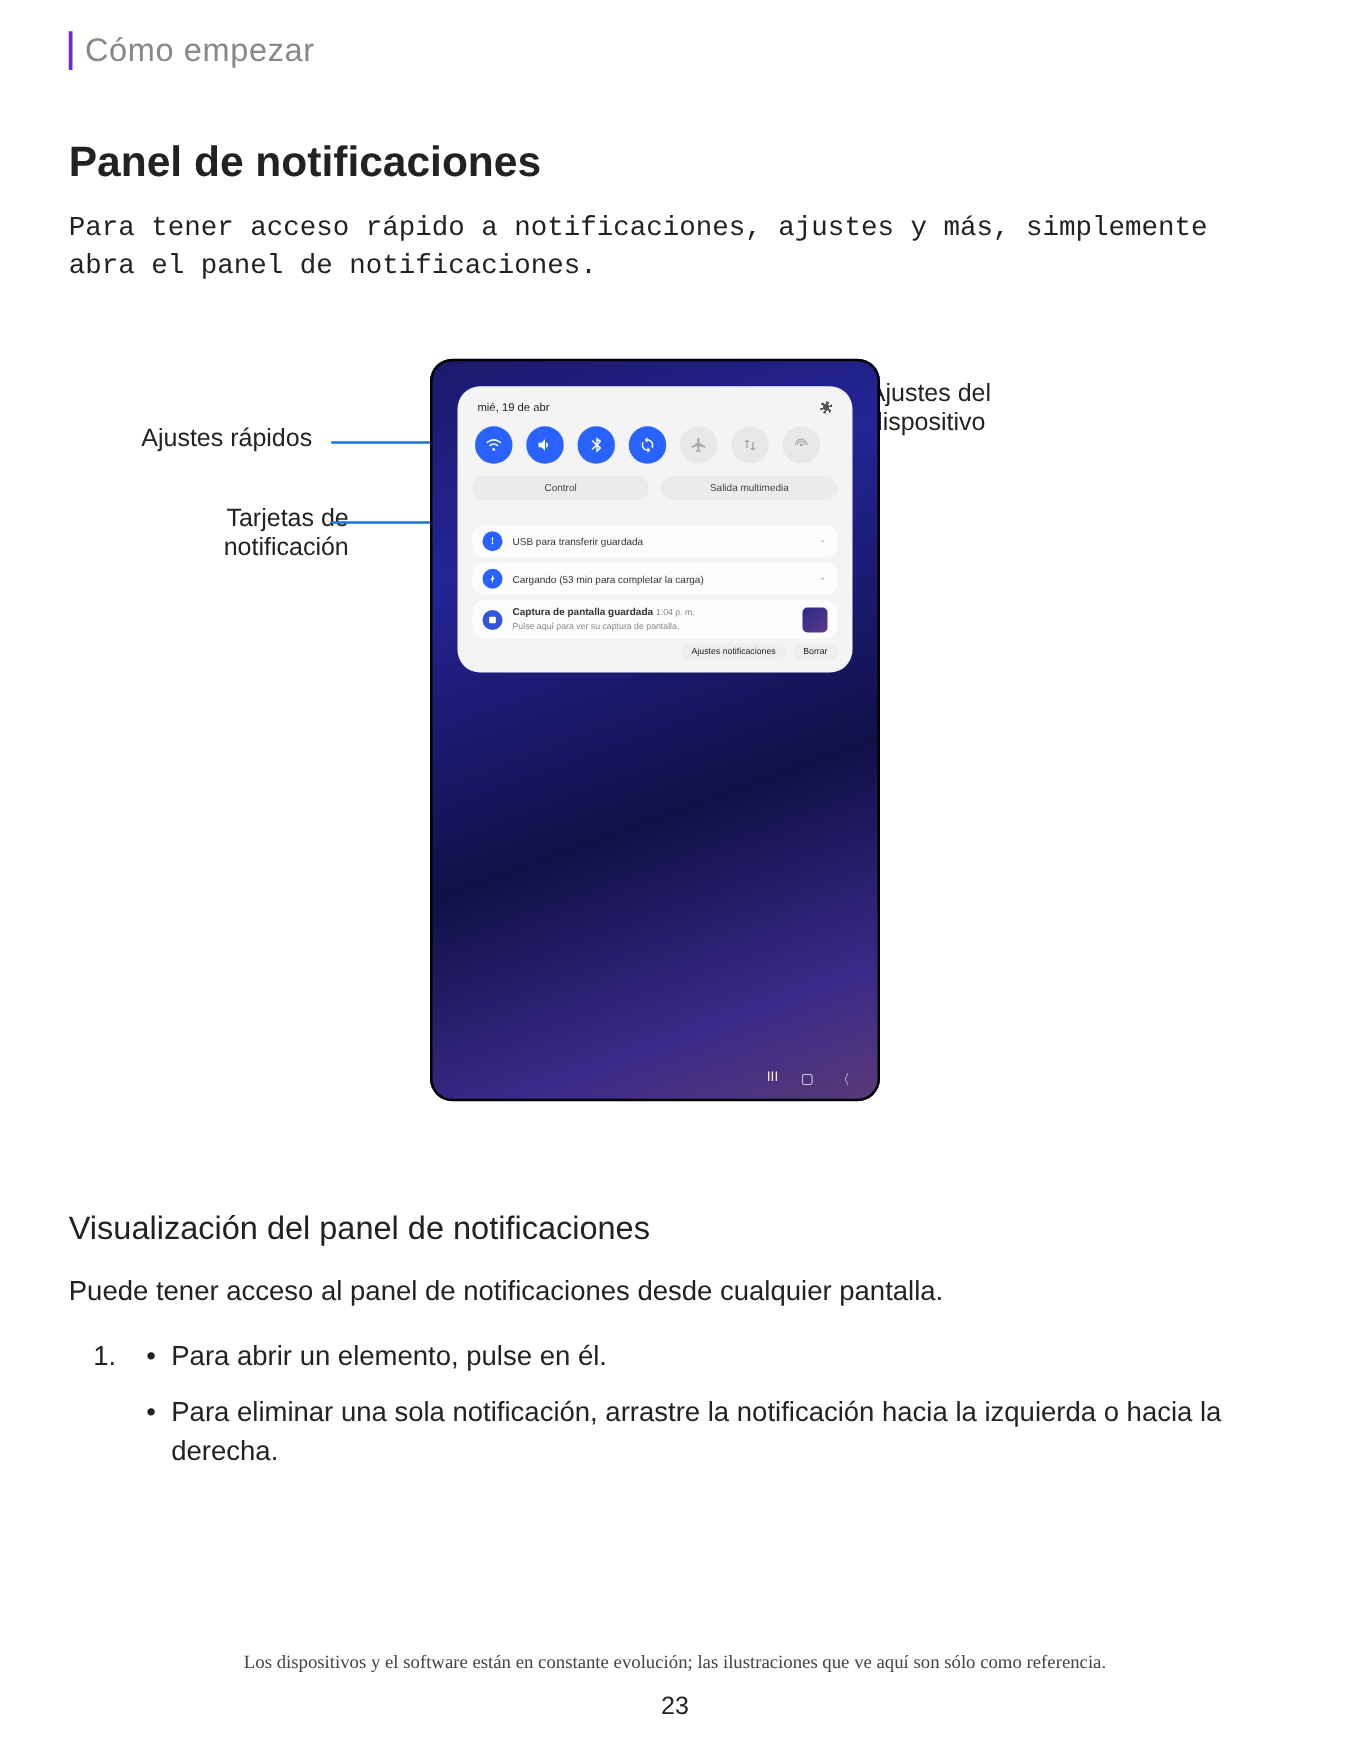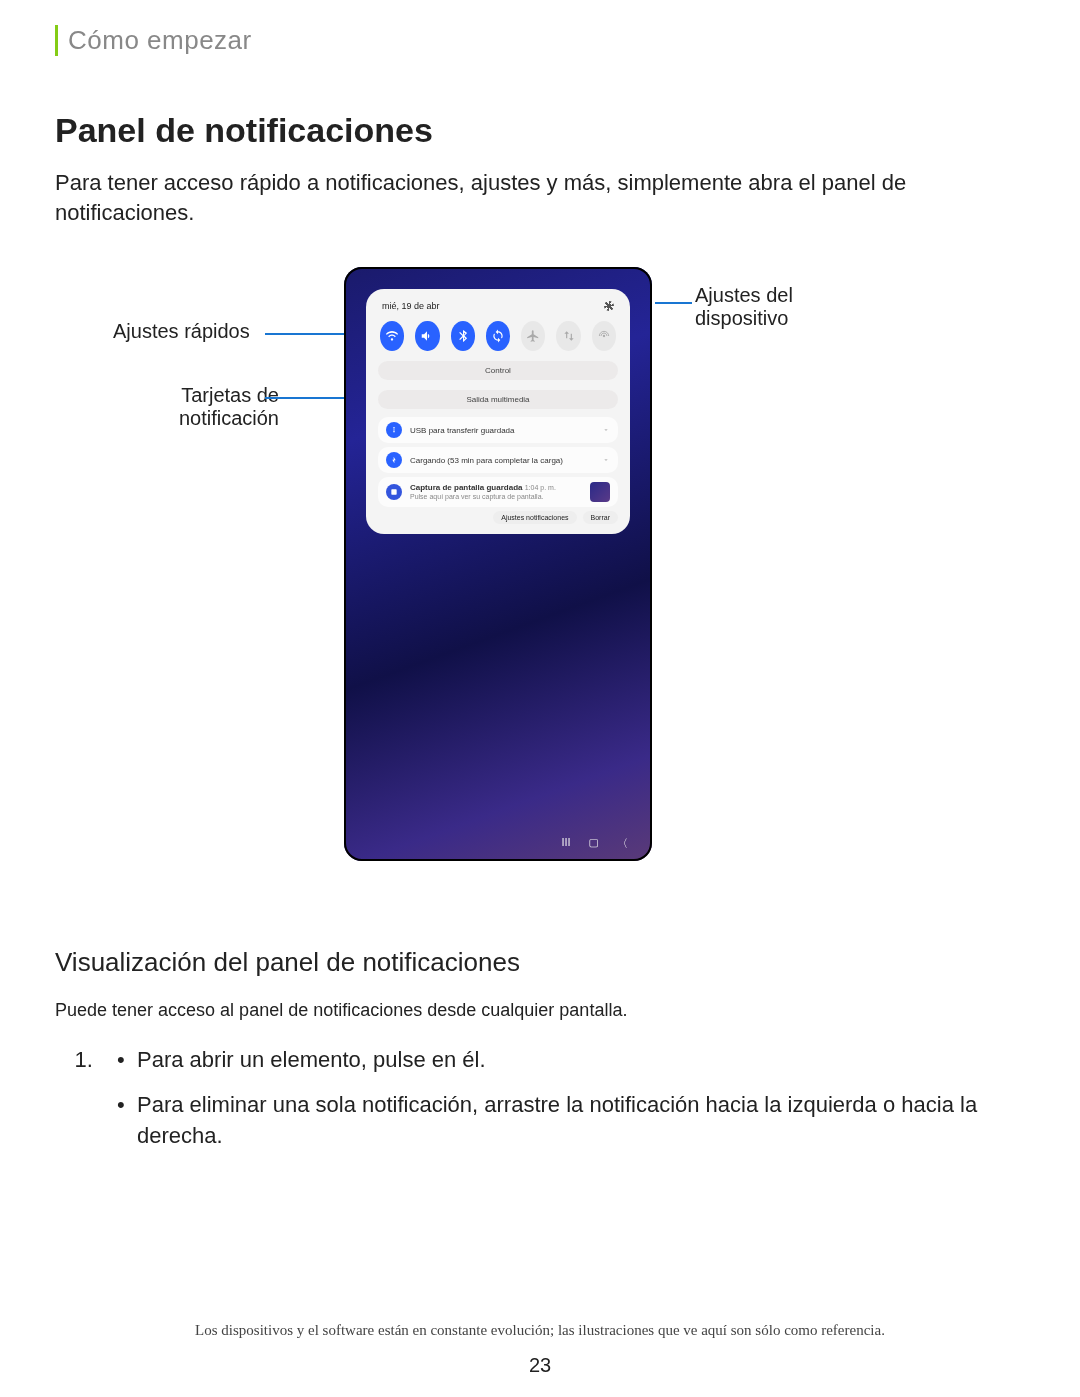--- a/index.html
+++ b/index.html
@@ -6,37 +6,38 @@
   body {
     width: 1080px;
     height: 1397px;
     font-family: Arial, Helvetica, sans-serif;
     background: #fff;
     color: #222;
     position: relative;
     padding: 25px 55px 0 55px;
   }
   .breadcrumb {
-    border-left: 3px solid #84cc16;
+    border-left: 3px solid #6d28d9;
     padding-left: 10px;
     color: #888;
     font-size: 26px;
     font-weight: 400;
     margin-bottom: 55px;
     letter-spacing: 0.5px;
   }
   h1.title {
     font-size: 34px;
     font-weight: 600;
     margin-bottom: 18px;
   }
   p.intro {
     font-size: 22px;
     line-height: 1.35;
-    margin-bottom: 40px;
+    margin-bottom: 60px;
+    font-family: Liberation Mono, monospace;
   }
   .figure-wrap {
     position: relative;
     width: 100%;
     height: 640px;
     margin-bottom: 40px;
   }
   .callout {
     position: absolute;
     font-size: 20px;
@@ -45,21 +46,21 @@
   }
   .callout.right { text-align: left; }
   .line {
     position: absolute;
     background: #1976d2;
   }
   .device {
     position: absolute;
     left: 289px;
     top: 0;
-    width: 308px;
+    width: 360px;
     height: 594px;
     border-radius: 18px;
     background: linear-gradient(160deg, #1a1a6b 0%, #242496 25%, #101048 60%, #3a2a88 85%, #5a3a78 100%);
     box-shadow: 0 0 0 2px #000 inset;
     overflow: hidden;
   }
   .panel {
     position: absolute;
     top: 22px; left: 22px; right: 22px;
     background: #f4f4f4;
@@ -87,21 +88,21 @@
     padding: 4px 2px 8px 2px;
   }
   .qs {
     width: 30px; height: 30px; border-radius: 50%;
     display: flex; align-items: center; justify-content: center;
     color: #fff;
   }
   .qs.on { background: #2962ff; }
   .qs.off { background: #e8e8e8; color: #aaa; }
   .qs svg { width: 14px; height: 14px; }
-  .pill-row { display: flex; gap: 10px; margin: 2px 0 8px 0; flex-direction: column; }
+  .pill-row { display: flex; gap: 10px; margin: 2px 0 20px 0; }
   .pill {
     flex: 1;
     background: #eceaea;
     border-radius: 14px;
     text-align: center;
     font-size: 8px;
     padding: 5px 0;
     color: #444;
   }
   .notif {
@@ -148,21 +149,21 @@
     display: flex; gap: 18px;
     color: #eee;
     font-size: 11px;
   }
   h2.subheading {
     font-size: 26px;
     font-weight: 500;
     margin-bottom: 22px;
   }
   p.body {
-    font-size: 18px;
+    font-size: 22px;
     margin-bottom: 24px;
   }
   ol.steps {
     margin-left: 44px;
     font-size: 22px;
     line-height: 1.4;
   }
   ol.steps > li { padding-left: 12px; margin-bottom: 10px; }
   ul.bullets {
     list-style: none;

